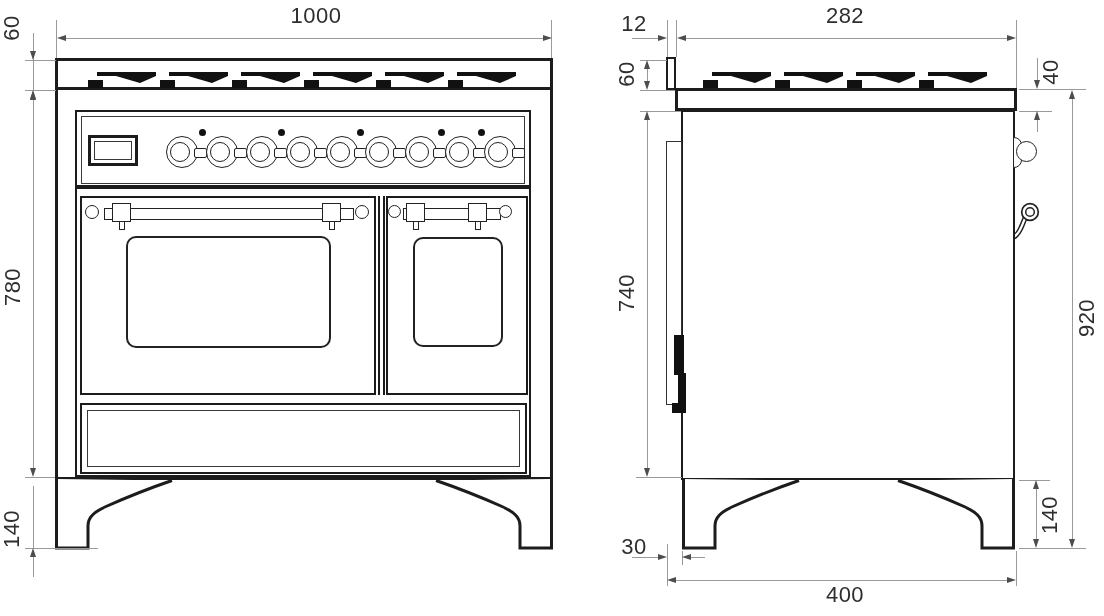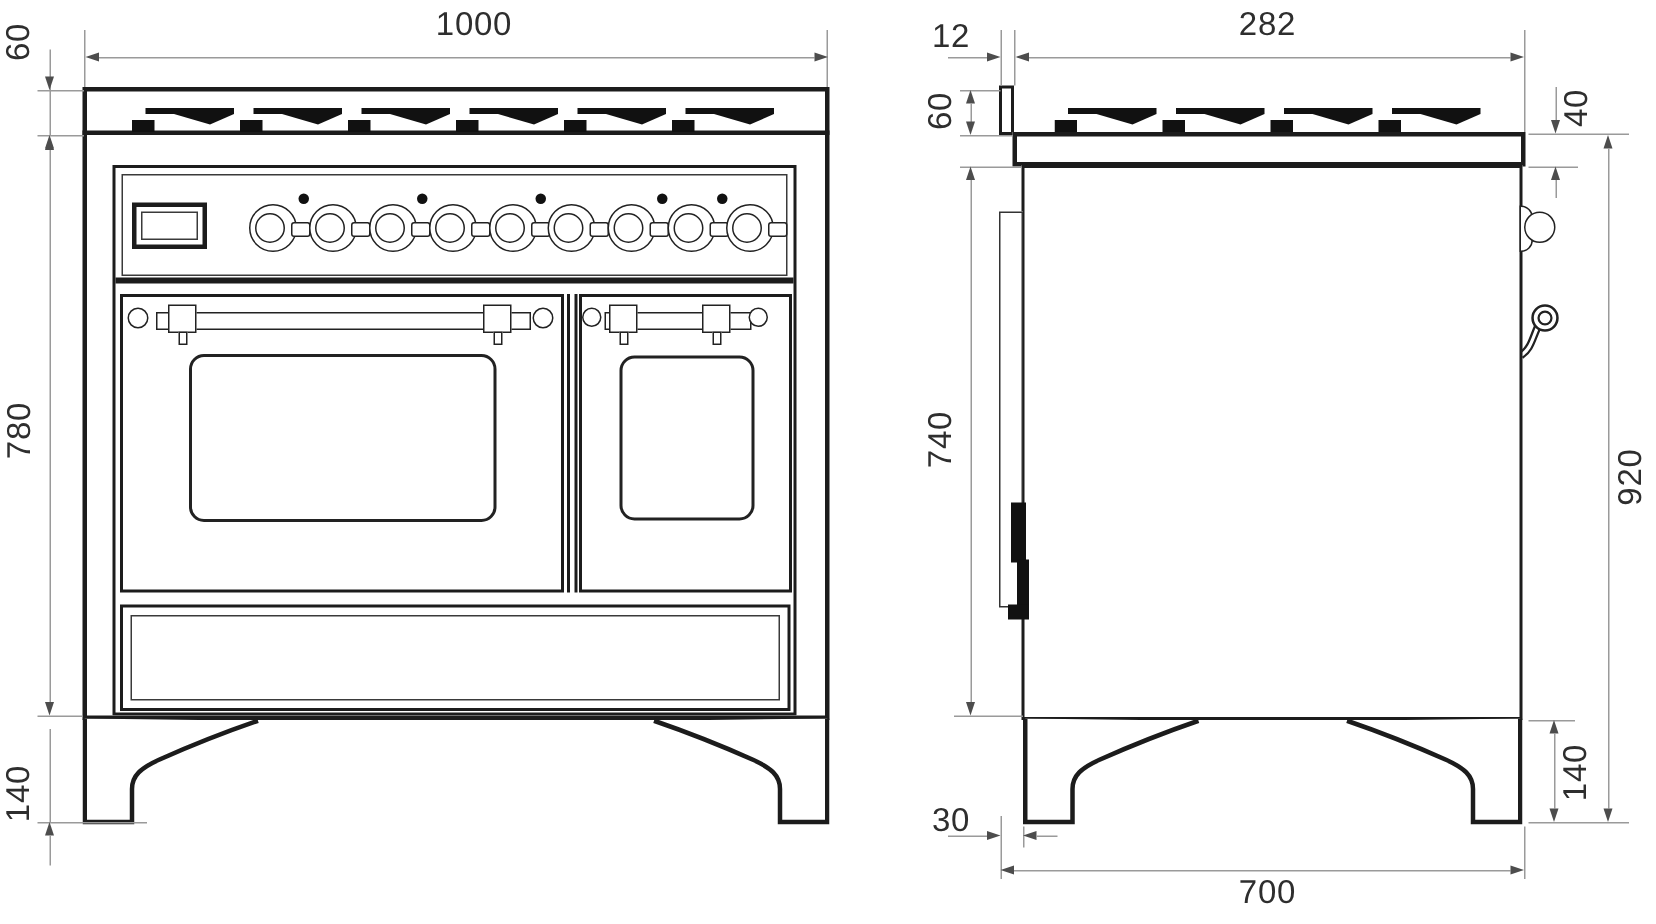--- a/index.html
+++ b/index.html
@@ -223,15 +223,15 @@
   <div class="dl" style="left:632px;top:557px;width:26px;height:1px"></div>
   <div class="arr arr-r" style="left:658px;top:554px"></div>
   <div class="arr arr-l" style="left:682px;top:554px"></div>
   <div class="dl" style="left:691px;top:557px;width:14px;height:1px"></div>
   <div class="dim" style="left:634px;top:547px">30</div>
 
   <div class="dl" style="left:1016px;top:551px;width:1px;height:35px"></div>
   <div class="arr arr-l" style="left:667px;top:577px"></div>
   <div class="dl" style="left:676px;top:580px;width:331px;height:1px"></div>
   <div class="arr arr-r" style="left:1007px;top:577px"></div>
-  <div class="dim" style="left:845px;top:595px">700</div>
+  <div class="dim" style="left:845px;top:595px">400</div>
 
 </div>
 
 </body></html>

